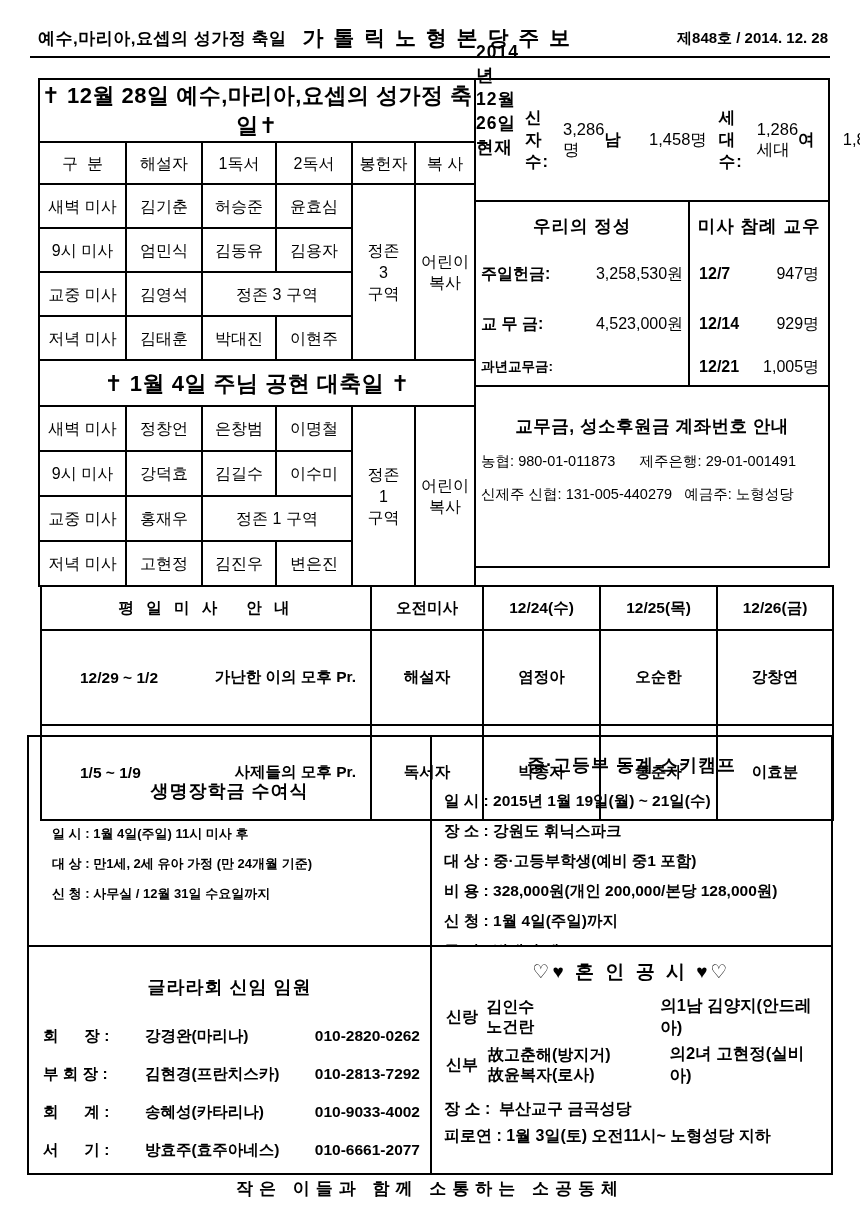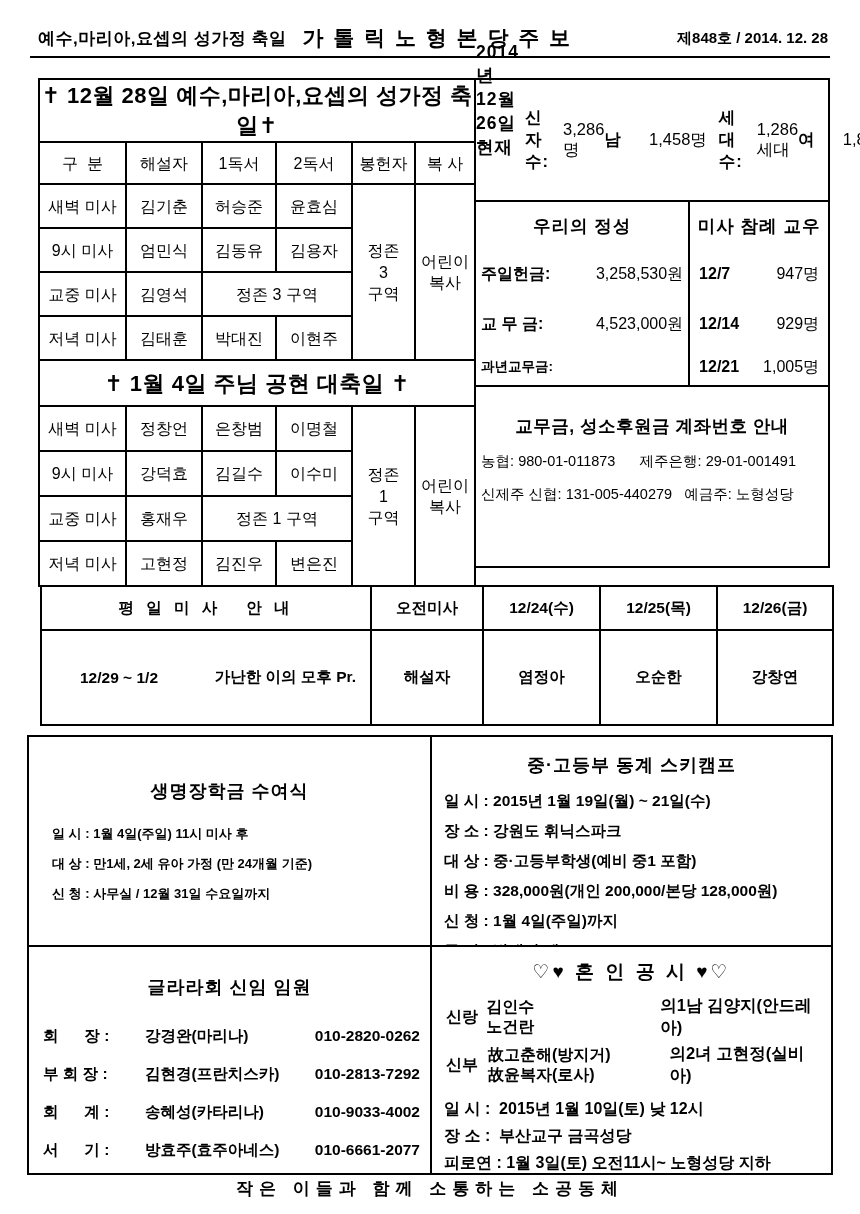--- a/index.html
+++ b/index.html
@@ -294,20 +294,32 @@
       <div class="wk-first">
         <span>12/29 ~ 1/2</span>
         <span>가난한 이의 모후 Pr.</span>
       </div>
     </td>
     <td>해설자</td>
     <td>염정아</td>
     <td>오순한</td>
     <td>강창연</td>
   </tr>
+  <tr style="height:42px">
+    <td>
+      <div class="wk-first">
+        <span>1/5 ~ 1/9</span>
+        <span>사제들의 모후 Pr.</span>
+      </div>
+    </td>
+    <td>독서자</td>
+    <td>박종자</td>
+    <td>통춘자</td>
+    <td>이효분</td>
+  </tr>
 </tbody>
   </table>
 
 <div id="bottom-grid" class="abs">
 
   <div id="scholarship" class="box tl">
     <div class="box-title">생명장학금 수여식</div>
     <div class="line">일 시 : 1월 4일(주일) 11시 미사 후</div>
     <div class="line">대 상 : 만1세, 2세 유아 가정 (만 24개월 기준)</div>
     <div class="line">신 청 : 사무실 / 12월 31일 수요일까지</div>
@@ -355,20 +367,19 @@
 노건란</span>
       <span class="wed-rel">의1남 김양지(안드레아)</span>
     </div>
     <div class="wed-row">
       <span class="wed-label">신부</span>
       <span class="wed-parents">故고춘해(방지거)
 故윤복자(로사)</span>
       <span class="wed-rel">의2녀 고현정(실비아)</span>
     </div>
     <div class="wed-lines">
-      <div class="line">일 시 :  2015년 1월 10일(토) 낮 12시</div>
       <div class="line">장 소 :  부산교구 금곡성당</div>
       <div class="line">피로연 : 1월 3일(토) 오전11시~ 노형성당 지하</div>
     </div>
   </div>
 </div>
 
 <div id="footer" class="abs">작은 이들과 함께 소통하는 소공동체</div>
 
 </body></html>

